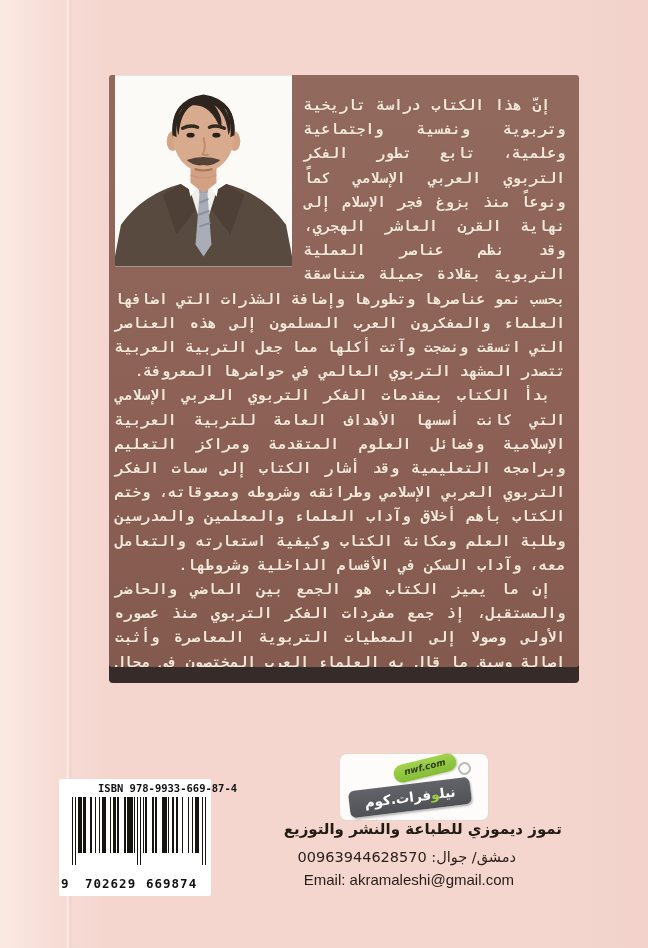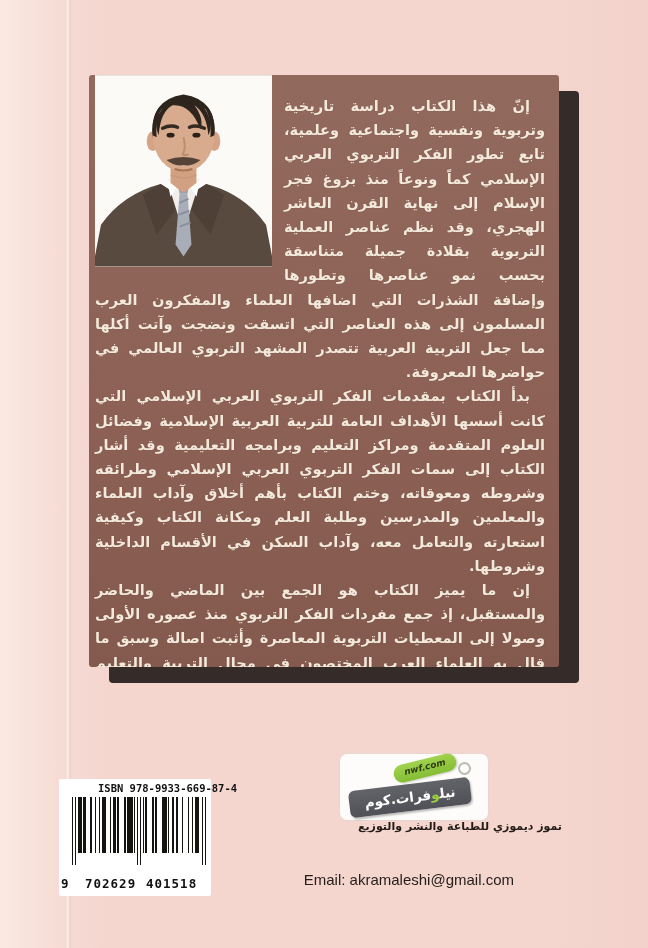--- a/index.html
+++ b/index.html
@@ -7,23 +7,23 @@
   .cover{
     position:relative;width:648px;height:948px;overflow:hidden;margin:0 auto;
     background:linear-gradient(90deg,#fae9e2 0%,#f6dcd5 9%,#f4d6cf 16%,#f4d6cf 84%,#f2d2cb 100%);
   }
   
   .crease{position:absolute;left:66px;top:0;width:6px;height:948px;
     background:linear-gradient(90deg,rgba(255,255,255,0),rgba(255,255,255,.55),rgba(180,140,130,.12),rgba(255,255,255,0));}
   
   .panel-shadow{position:absolute;left:109px;top:91px;width:470px;height:592px;background:#352b28;border-radius:4px;}
   .panel{
-    position:absolute;left:89px;top:75px;width:470px;height:592px;box-sizing:border-box;
+    position:absolute;left:109px;top:75px;width:470px;height:592px;box-sizing:border-box;
     background:linear-gradient(180deg,#926a5d 0%,#8d6156 55%,#84594e 100%);
-    border-radius:3px;padding:0 14px 11px 6px;overflow:hidden;
+    border-radius:3px;padding:0 14px 11px 6px;overflow:hidden;font-family:Liberation Mono, monospace;
   }
   .photo{
     float:left;width:177px;height:192px;margin:0 12px 6px 0;
     background:#fbfaf7;box-shadow:inset 0 0 0 1px #d8cfc6;
   }
   .photo svg{display:block;width:100%;height:100%;}
   .panel p{
     direction:rtl;unicode-bidi:embed;margin:0;color:#f3e9da;
     font-size:14.6px;line-height:24.2px;font-weight:bold;
     text-align:justify;text-indent:15px;
@@ -58,21 +58,21 @@
     border-radius:9px;transform:rotate(-14deg);color:#2f3d14;
     font-weight:bold;font-size:9px;text-align:center;line-height:17px;font-style:italic;
     box-shadow:1px 1px 2px rgba(0,0,0,.2);
   }
   .nwf-ring{
     position:absolute;left:118px;top:8px;width:9px;height:9px;border:2px solid #b9bdb4;border-radius:50%;
     transform:rotate(-14deg);background:transparent;
   }
   
   .pub-line1{
-    position:absolute;right:86px;top:820px;direction:rtl;font-weight:bold;font-size:11px;color:#221a14;white-space:nowrap;
+    position:absolute;right:86px;top:820px;direction:rtl;font-weight:bold;font-size:15px;color:#221a14;white-space:nowrap;
   }
   .pub-line2{
     position:absolute;right:132px;top:849px;direction:rtl;font-size:14.5px;color:#2a221c;white-space:nowrap;
   }
   .pub-line3{
     position:absolute;right:134px;top:871px;font-family:Liberation Sans, sans-serif;font-size:15px;color:#241d18;white-space:nowrap;
   }
   .tammuz{position:absolute;left:512px;top:828px;width:82px;height:84px;}
   .tammuz svg{display:block;width:100%;height:100%;}
 </style>
@@ -174,25 +174,26 @@
         <rect x="82" y="0" width="1" height="56" fill="#15140f"></rect>
         <rect x="85" y="0" width="1" height="56" fill="#15140f"></rect>
         <rect x="87" y="0" width="1" height="56" fill="#15140f"></rect>
         <rect x="88" y="0" width="1" height="56" fill="#15140f"></rect>
         <rect x="89" y="0" width="1" height="56" fill="#15140f"></rect>
         <rect x="92" y="0" width="1" height="68" fill="#15140f"></rect>
         <rect x="94" y="0" width="1" height="68" fill="#15140f"></rect>
       </svg>
     <span class="bc-digit bc-d0">9</span>
     <span class="bc-digit bc-d1">702629</span>
-    <span class="bc-digit bc-d2">401518</span>
+    <span class="bc-digit bc-d2">669874</span>
   </div>
 
   <div class="nwf-box">
     <div class="nwf-grey"><span>نيل</span><span class="nwf-green-letter">و</span><span>فرات.كوم</span></div>
     <div class="nwf-green">nwf.com</div>
     <div class="nwf-ring"></div>
   </div>
 
   <div class="pub-line1">تموز ديموزي للطباعة والنشر والتوزيع</div>
+  <div class="pub-line2">دمشق/ جوال: 00963944628570</div>
   <div class="pub-line3">Email: akramaleshi@gmail.com</div>
 
 </div>
 
 </body></html>

